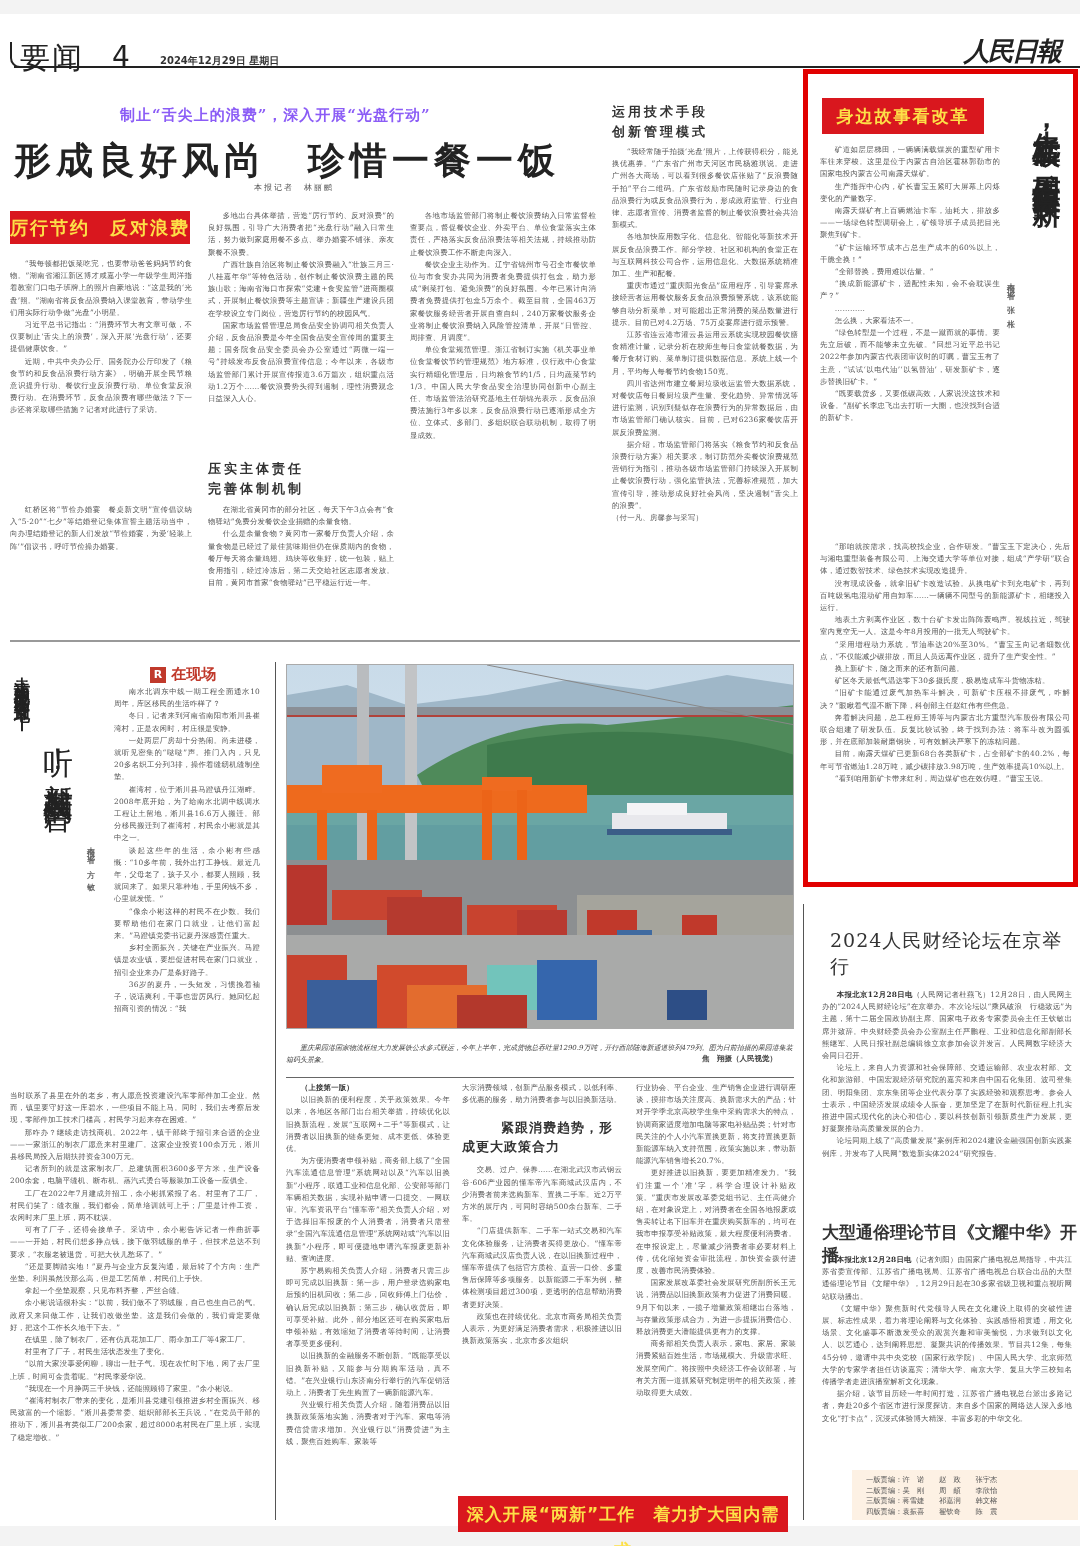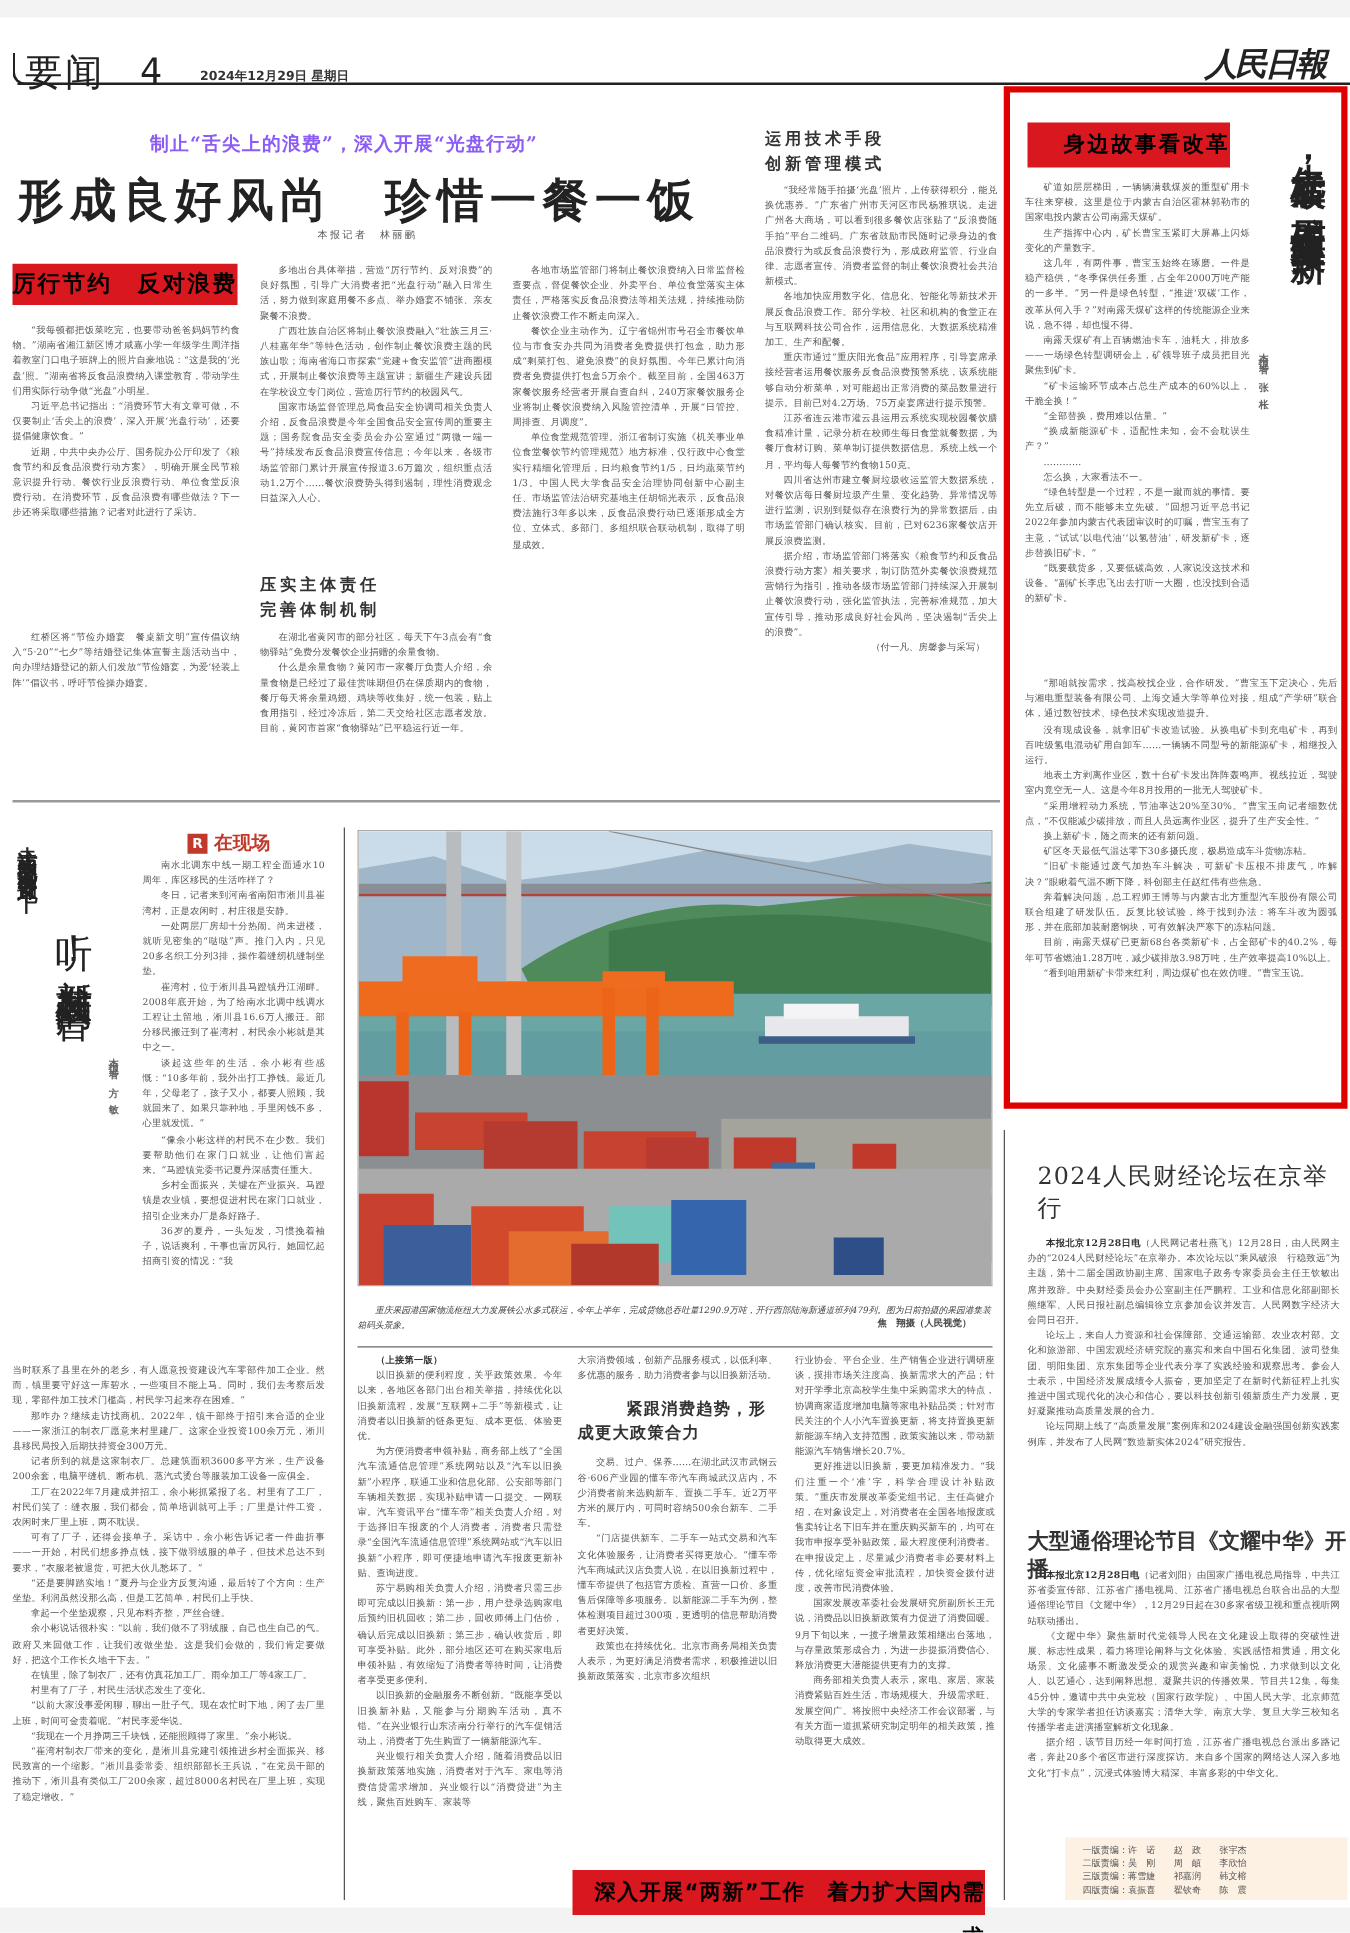--- a/index.html
+++ b/index.html
@@ -12,21 +12,21 @@
 .b{font-weight:bold;color:#333}
 .hdr-rule{position:absolute;left:14px;top:52px;width:1066px;height:2px;background:#222}
 .hdr-corner{position:absolute;left:10px;top:28px;width:18px;height:26px;border-left:2px solid #222;border-bottom:2px solid #222;border-bottom-left-radius:10px}
 .section{font-family:"DejaVu Sans",sans-serif;font-size:30px;position:absolute;left:20px;top:24px;color:#222;letter-spacing:2px}
 .pno{font-family:"DejaVu Sans",sans-serif;font-size:28px;position:absolute;left:112px;top:26px;color:#222}
 .date{font-family:"DejaVu Sans",sans-serif;font-size:10px;position:absolute;left:160px;top:40px;color:#333;font-weight:bold}
 .logo{position:absolute;right:20px;top:20px;font-family:"DejaVu Serif",serif;font-size:26px;font-style:italic;font-weight:bold;color:#222;letter-spacing:-2px}
 .kicker{position:absolute;left:120px;top:92px;font-size:15px;font-weight:bold;color:#8b5cf6;letter-spacing:1px}
 .headline{position:absolute;left:14px;top:122px;font-family:"DejaVu Sans",sans-serif;font-size:37px;font-weight:bold;color:#222;letter-spacing:5px;white-space:nowrap}
 .byline{position:absolute;font-size:8px;color:#555;letter-spacing:2px}
-.redbar{position:absolute;background:#d9171e;color:#000000;font-family:"DejaVu Sans",sans-serif;font-weight:bold;text-align:right;letter-spacing:2px}
+.redbar{position:absolute;background:#d9171e;color:#fde047;font-family:"DejaVu Sans",sans-serif;font-weight:bold;text-align:center;letter-spacing:2px}
 .subh{position:absolute;text-align:left;font-family:"DejaVu Sans",sans-serif;font-size:13px;font-weight:bold;line-height:20px;color:#333;letter-spacing:3px}
 .rule{position:absolute;background:#999}
 .vrule{position:absolute;background:#555;width:1px}
 .col{position:absolute}
 .redframe{position:absolute;left:803px;top:55px;width:275px;height:818px;border:5px solid #e10000}
 .vtitle{position:absolute;font-family:"DejaVu Sans",sans-serif;font-weight:bold;color:#222;writing-mode:vertical-rl;letter-spacing:3px}
 .photo{position:absolute;left:286px;top:650px;width:508px;height:365px;overflow:hidden;border:1px solid #aaa}
 .caption{position:absolute;left:286px;top:1028px;width:508px;font-size:7px;line-height:12px;color:#444;font-style:italic;text-indent:2em}
 .h2024{position:absolute;left:830px;top:914px;font-size:19px;color:#333;letter-spacing:1px}
 .hwy{position:absolute;left:822px;top:1207px;font-family:"DejaVu Sans",sans-serif;font-size:17px;font-weight:bold;color:#333}
@@ -86,33 +86,32 @@
     <div>运用技术手段</div>
     <div>创新管理模式</div>
   </div>
   <div class="col" style="left:612px;top:132px;width:186px">
     <p class="p">“我经常随手拍摄‘光盘’照片，上传获得积分，能兑换优惠券。”广东省广州市天河区市民杨雅琪说。走进广州各大商场，可以看到很多餐饮店张贴了“反浪费随手拍”平台二维码。广东省鼓励市民随时记录身边的食品浪费行为或反食品浪费行为，形成政府监管、行业自律、志愿者宣传、消费者监督的制止餐饮浪费社会共治新模式。</p>
     <p class="p">各地加快应用数字化、信息化、智能化等新技术开展反食品浪费工作。部分学校、社区和机构的食堂正在与互联网科技公司合作，运用信息化、大数据系统精准加工、生产和配餐。</p>
     <p class="p">重庆市通过“重庆阳光食品”应用程序，引导宴席承接经营者运用餐饮服务反食品浪费预警系统，该系统能够自动分析菜单，对可能超出正常消费的菜品数量进行提示。目前已对4.2万场、75万桌宴席进行提示预警。</p>
     <p class="p">江苏省连云港市灌云县运用云系统实现校园餐饮膳食精准计量，记录分析在校师生每日食堂就餐数据，为餐厅食材订购、菜单制订提供数据信息。系统上线一个月，平均每人每餐节约食物150克。</p>
     <p class="p">四川省达州市建立餐厨垃圾收运监管大数据系统，对餐饮店每日餐厨垃圾产生量、变化趋势、异常情况等进行监测，识别到疑似存在浪费行为的异常数据后，由市场监管部门确认核实。目前，已对6236家餐饮店开展反浪费监测。</p>
     <p class="p">据介绍，市场监管部门将落实《粮食节约和反食品浪费行动方案》相关要求，制订防范外卖餐饮浪费规范营销行为指引，推动各级市场监管部门持续深入开展制止餐饮浪费行动，强化监管执法，完善标准规范，加大宣传引导，推动形成良好社会风尚，坚决遏制“舌尖上的浪费”。</p>
-    <p class="p noi" style="text-align:right;padding-right:10px">（付一凡、房馨参与采写）</p>
+    <p class="p noi" style="padding-right:10px">（付一凡、房馨参与采写）</p>
   </div>
 
   <div class="rule" style="left:10px;top:626px;width:790px;height:2px"></div>
 
   <div class="redframe"></div>
   <div class="redbar" style="left:822px;top:84px;width:162px;height:36px;font-size:17px;line-height:36px">身边故事看改革</div>
   <div class="vtitle" style="left:1028px;top:94px;font-size:28px;line-height:36px;height:430px">先立后破，矿用卡车向绿换『新』</div>
   <div class="vtitle" style="left:1004px;top:262px;font-size:8px;height:100px;color:#666">本报记者　张　枨</div>
   <div class="col" style="left:820px;top:130px;width:180px">
     <p class="p">矿道如层层梯田，一辆辆满载煤炭的重型矿用卡车往来穿梭。这里是位于内蒙古自治区霍林郭勒市的国家电投内蒙古公司南露天煤矿。</p>
     <p class="p">生产指挥中心内，矿长曹宝玉紧盯大屏幕上闪烁变化的产量数字。</p>
-    <p class="p">这几年，有两件事，曹宝玉始终在琢磨。一件是稳产稳供，“冬季保供任务重，占全年2000万吨产能的一多半。”另一件是绿色转型，“推进‘双碳’工作，改革从何入手？”对南露天煤矿这样的传统能源企业来说，急不得，却也慢不得。</p>
     <p class="p">南露天煤矿有上百辆燃油卡车，油耗大，排放多——一场绿色转型调研会上，矿领导班子成员把目光聚焦到矿卡。</p>
     <p class="p">“矿卡运输环节成本占总生产成本的60%以上，干脆全换！”</p>
     <p class="p">“全部替换，费用难以估量。”</p>
     <p class="p">“换成新能源矿卡，适配性未知，会不会耽误生产？”</p>
     <p class="p">…………</p>
     <p class="p">怎么换，大家看法不一。</p>
     <p class="p">“绿色转型是一个过程，不是一蹴而就的事情。要先立后破，而不能够未立先破。”回想习近平总书记2022年参加内蒙古代表团审议时的叮嘱，曹宝玉有了主意，“试试‘以电代油’‘以氢替油’，研发新矿卡，逐步替换旧矿卡。”</p>
     <p class="p">“既要载货多，又要低碳高效，人家说没这技术和设备。”副矿长李忠飞出去打听一大圈，也没找到合适的新矿卡。</p>
   </div>
   <div class="col" style="left:820px;top:527px;width:250px">

